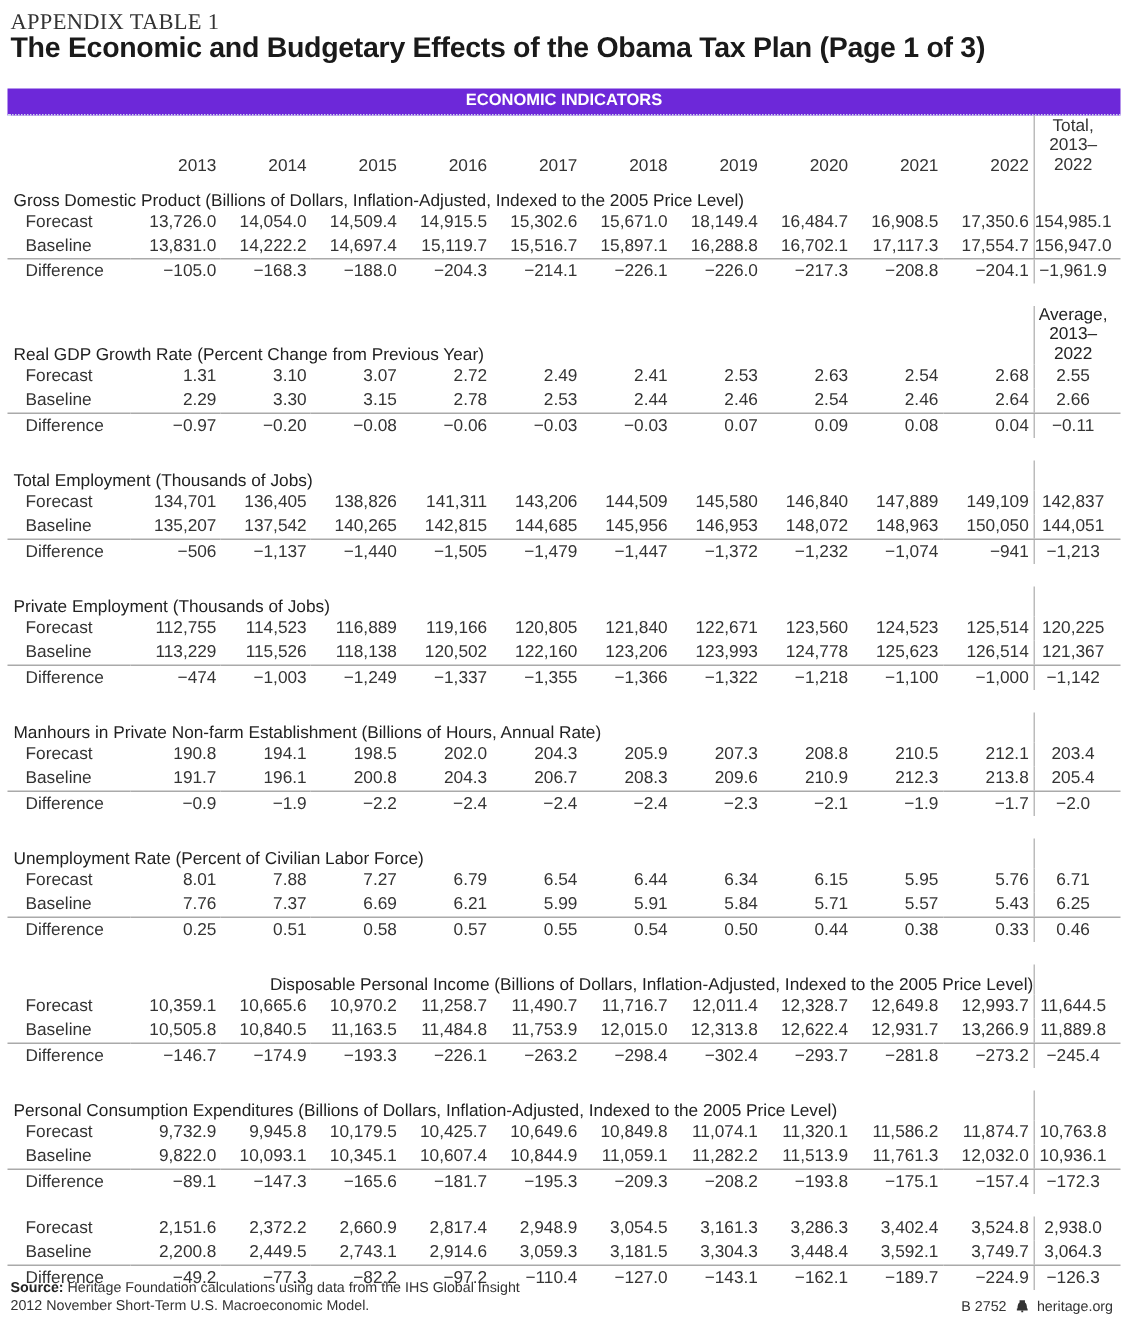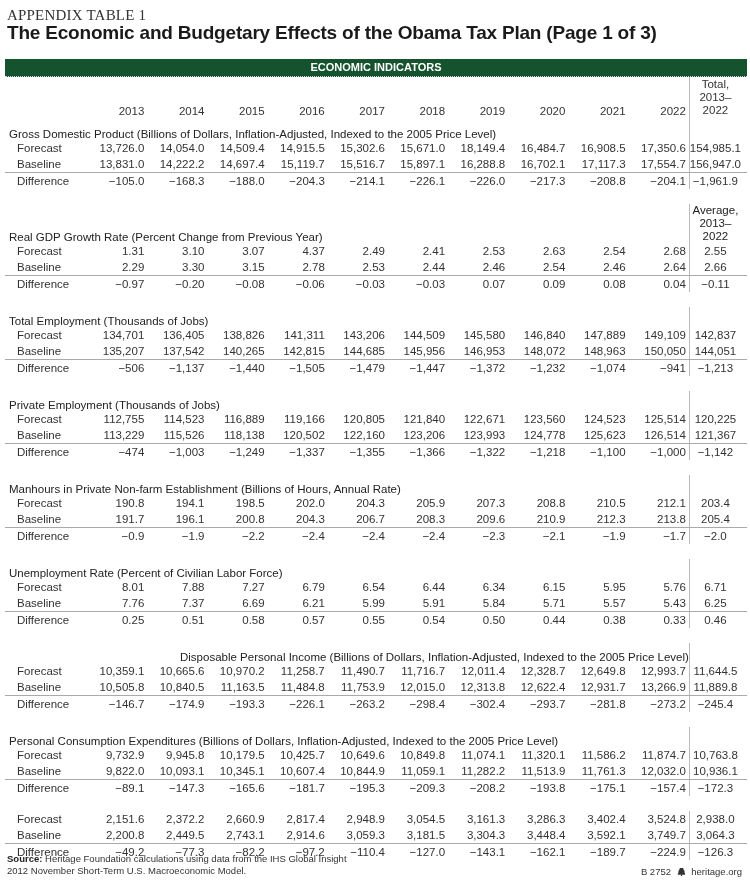--- a/index.html
+++ b/index.html
@@ -1,19 +1,19 @@
 <!DOCTYPE html>
 <html><head>
 <meta charset="utf-8">
 <style>
   html, body { margin: 0; padding: 0; background: #ffffff; }
   body { width: 750px; height: 880px; overflow: hidden; font-family: "Liberation Sans", sans-serif; color: #222; position: relative; }
   .kicker { position: absolute; left: 7px; top: 7px; font-family: "Liberation Serif", serif; font-size: 15px; letter-spacing: 0.2px; color: #333; }
   .title { position: absolute; left: 7px; top: 22px; font-size: 19px; font-weight: bold; color: #1a1a1a; letter-spacing: -0.2px; }
-  .bar { position: absolute; left: 5px; top: 59px; width: 742px; height: 17px; background: #14532d; color: #fff; font-size: 11px; font-weight: bold; text-align: center; line-height: 17px; border-bottom: 1px dotted #cfd8ea; }
+  .bar { position: absolute; left: 5px; top: 59px; width: 742px; height: 17px; background: #6d28d9; color: #fff; font-size: 11px; font-weight: bold; text-align: center; line-height: 17px; border-bottom: 1px dotted #cfd8ea; }
   table { position: absolute; left: 5px; top: 77px; width: 742px; border-collapse: collapse; font-size: 11.5px; color: #333; }
   td, th { padding: 0; font-weight: normal; }
   .c-label { width: 75px; text-align: left; padding-left: 12px; }
   .c-num { width: 60.5px; text-align: right; padding-right: 3px; }
   .c-total { text-align: center; padding-right: 6px; border-left: 1px solid #bbb; }
   .hdr th { height: 40px; vertical-align: bottom; padding-bottom: 3px; font-size: 11.5px; color: #333; }
   .hdr th.c-total { line-height: 13px; }
   .sect td { font-size: 11.5px; color: #222; padding-left: 4px; height: 20px; vertical-align: bottom; }
   .sect td.c-total { padding-left: 0; vertical-align: bottom; line-height: 13px; }
   .sect.tall td { height: 34px; }
@@ -104,21 +104,21 @@
       </tr>
       <tr class="sect tall">
         <td colspan="11" style="white-space: nowrap;">Real GDP Growth Rate (Percent Change from Previous Year)</td>
         <td class="c-total"><span>Average,</span><br><span>2013–2022</span></td>
       </tr>
       <tr class="row ">
         <td class="c-label">Forecast</td>
         <td class="c-num">1.31</td>
         <td class="c-num">3.10</td>
         <td class="c-num">3.07</td>
-        <td class="c-num">4.37</td>
+        <td class="c-num">2.72</td>
         <td class="c-num">2.49</td>
         <td class="c-num">2.41</td>
         <td class="c-num">2.53</td>
         <td class="c-num">2.63</td>
         <td class="c-num">2.54</td>
         <td class="c-num">2.68</td>
         <td class="c-total">2.55</td>
       </tr>
       <tr class="row base">
         <td class="c-label">Baseline</td>

